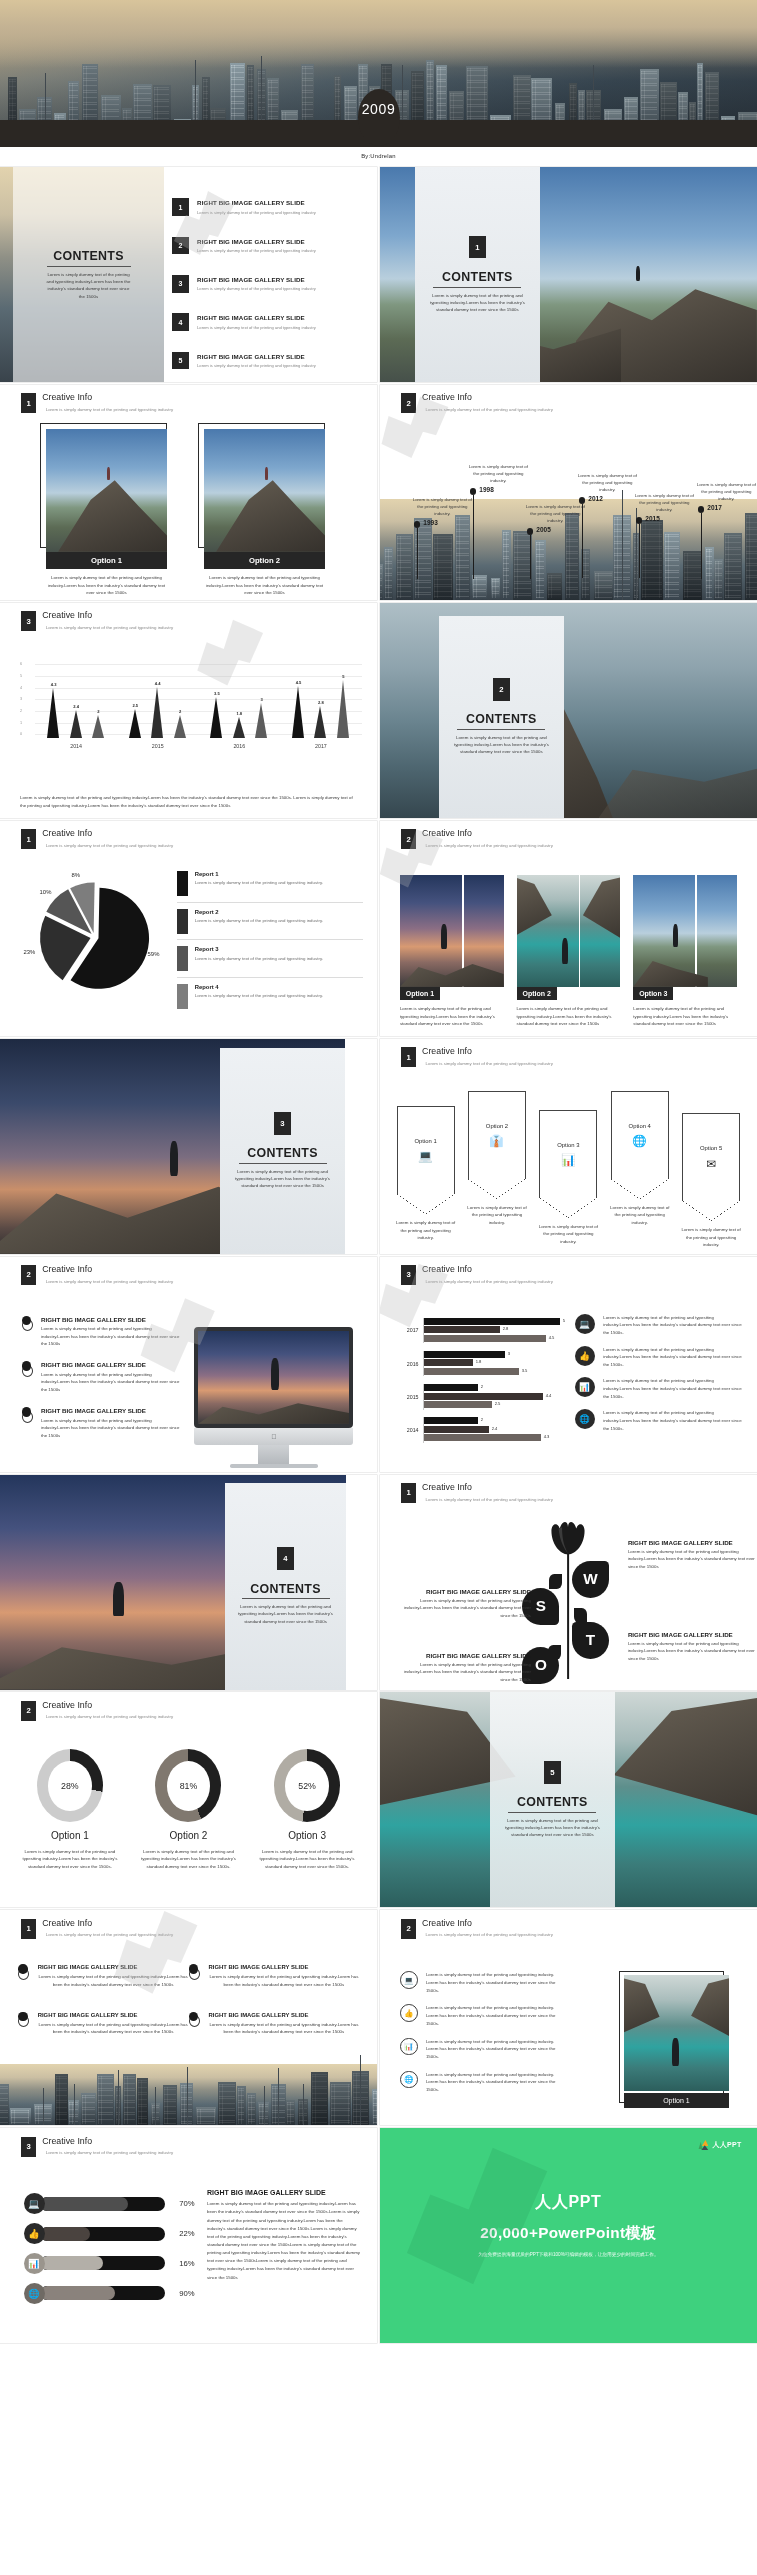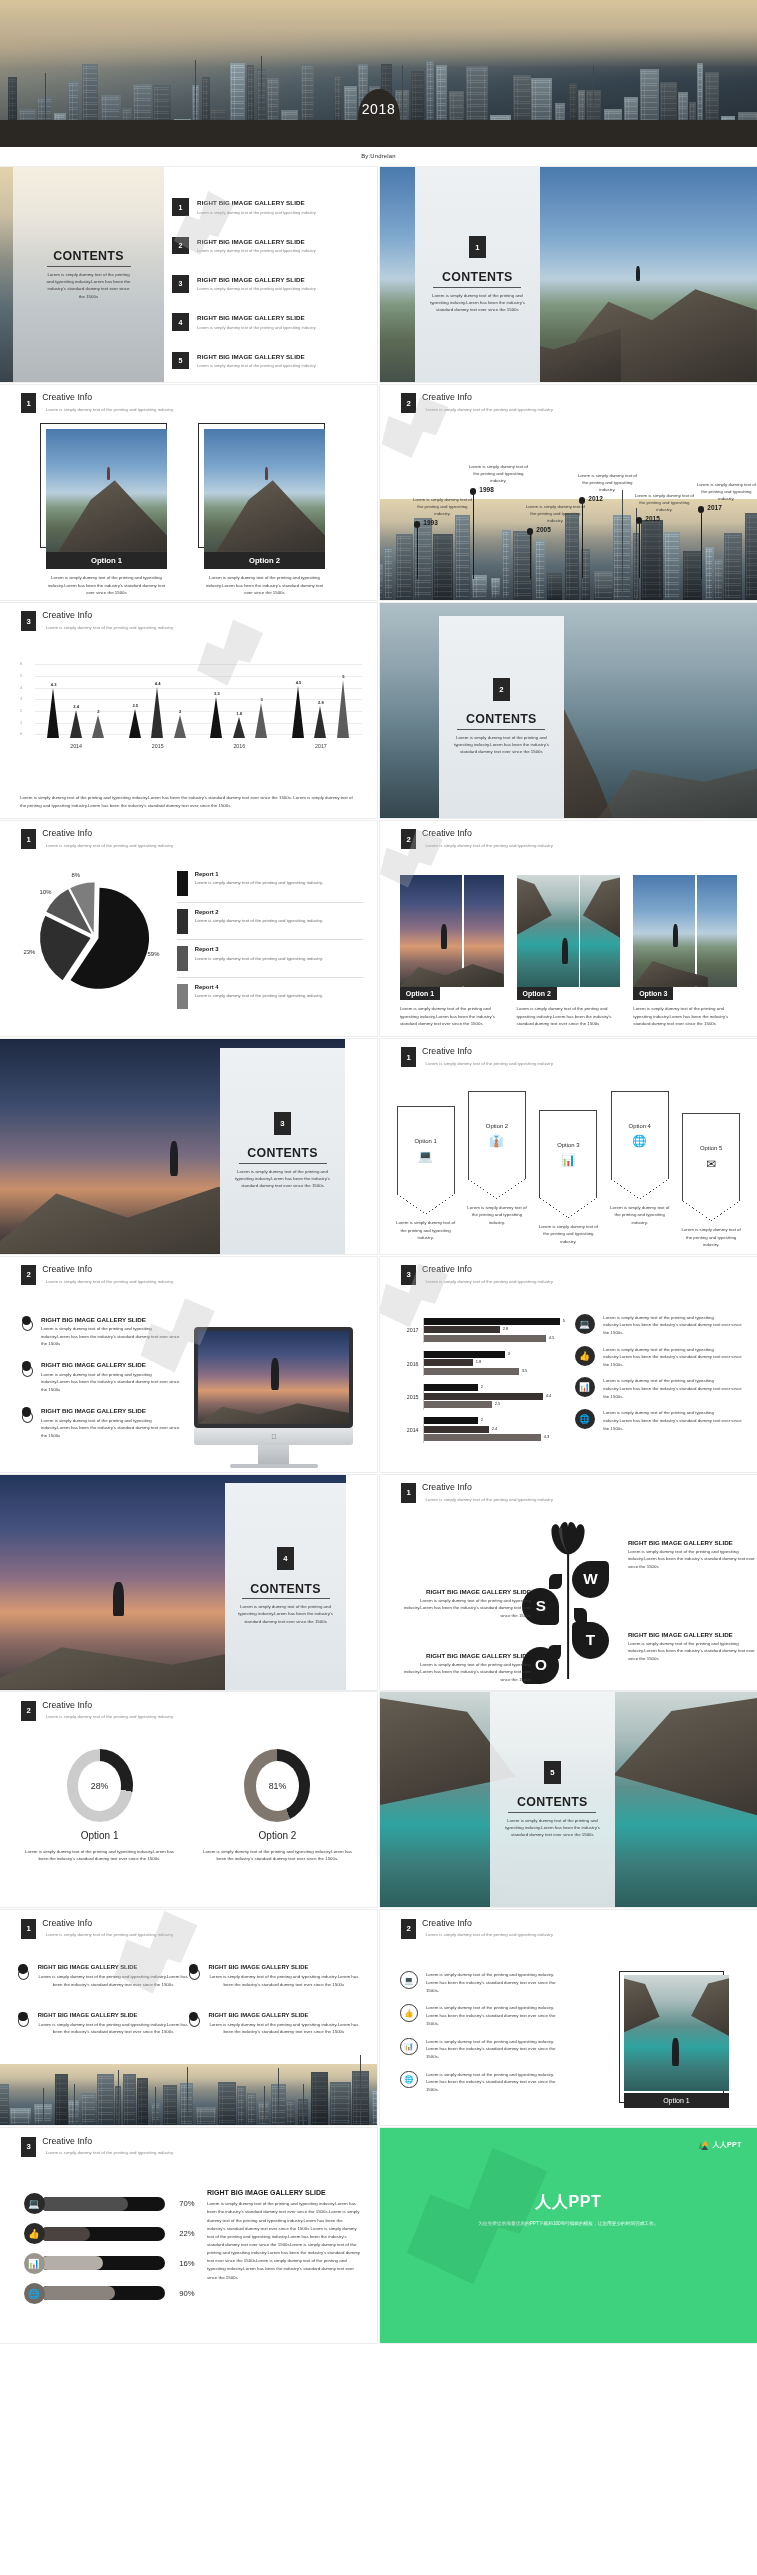--- a/index.html
+++ b/index.html
@@ -319,21 +319,21 @@
           <div class="bld" style="left: 678px; width: 10.4px; height: 55px; filter: brightness(1.03107);"></div>
           <div class="bld" style="left: 689px; width: 6.8px; height: 45px; filter: brightness(0.730413);"></div>
           <div class="bld" style="left: 697px; width: 6.4px; height: 84px; filter: brightness(1.12742);"></div>
           <div class="bld" style="left: 705px; width: 14px; height: 75px; filter: brightness(0.772392);"></div>
           <div class="bld" style="left: 721px; width: 14px; height: 31px; filter: brightness(1.14527);"></div>
           <div class="bld" style="left: 738px; width: 20.6px; height: 35px; filter: brightness(0.900072);"></div>
         </div>
     </div>
     <div class="cover-bottom-bar"></div>
     <div class="year-oval">
-      <span>2018</span>
+      <span>2009</span>
     </div>
   </div>
   <div class="byline">By:Undrelan</div>
 
   <div class="rows">
 
     <div class="row">
 
       <div class="slide">
         <div class="ct-left">
@@ -1029,20 +1029,27 @@
               <span class="pct">28%</span>
             </div>
             <h4>Option 1</h4>
             <p>Lorem is simply dummy text of the printing and typestting industry.Lorem has been the industry's standard dummy text ever since the 1500s.</p>
           </div>
           <div class="cell">
             <div class="ring" id="ring1" style="background: conic-gradient(rgb(31, 31, 31) 0deg, rgb(31, 31, 31) 158.4deg, rgb(128, 120, 111) 158.4deg, rgb(128, 120, 111) 360deg);">
               <span class="pct">81%</span>
             </div>
             <h4>Option 2</h4>
+            <p>Lorem is simply dummy text of the printing and typestting industry.Lorem has been the industry's standard dummy text ever since the 1500s.</p>
+          </div>
+          <div class="cell">
+            <div class="ring" id="ring2" style="background: conic-gradient(rgb(31, 31, 31) 0deg, rgb(31, 31, 31) 187.2deg, rgb(176, 172, 164) 187.2deg, rgb(176, 172, 164) 360deg);">
+              <span class="pct">52%</span>
+            </div>
+            <h4>Option 3</h4>
             <p>Lorem is simply dummy text of the printing and typestting industry.Lorem has been the industry's standard dummy text ever since the 1500s.</p>
           </div>
         </div>
       </div>
 
       <div class="slide">
         <div class="sec">
           <div class="photo ph-lake">
             <div class="rock" style="left:-10%;top:0;width:46%;height:56%;clip-path:polygon(0 0,72% 16%,100% 70%,0 100%)"></div>
             <div class="rock" style="right:-10%;top:0;width:48%;height:62%;clip-path:polygon(100% 0,32% 14%,0 62%,100% 100%)"></div>
@@ -1238,20 +1245,21 @@
         <div class="logo">
           <div class="mark">
             <i style="left:0;top:1.8px;width:4.1px;height:7.7px;background:#3ca35b;clip-path:polygon(0 100%,60% 0,100% 100%)"></i>
             <i style="left:3.5px;top:0;width:6.5px;height:5.9px;background:#f5a623;clip-path:polygon(0 100%,55% 0,100% 100%)"></i>
             <i style="left:2.9px;top:5.3px;width:7px;height:4.7px;background:#3b4a52;clip-path:polygon(0 100%,50% 0,100% 100%)"></i>
           </div>
           <span>人人PPT</span>
         </div>
         <div class="mid">
           <h2>人人PPT</h2>
+          <h3>20,000+PowerPoint模板</h3>
           <p>为您免费提供海量优质的PPT下载和100%可编辑的模板，让您用更少的时间完成工作。</p>
         </div>
         <svg class="wm" style="left:23.6px;top:11.8px;width:195px;height:195px;opacity:.12" viewBox="0 0 100 100">
           <path fill="#0f6b3a" d="M46 4 L74 16 L60 48 L32 40 Z M14 28 L50 42 L36 74 L2 58 Z"></path>
         </svg>
       </div>
     </div>
 
   </div>
 </div>

